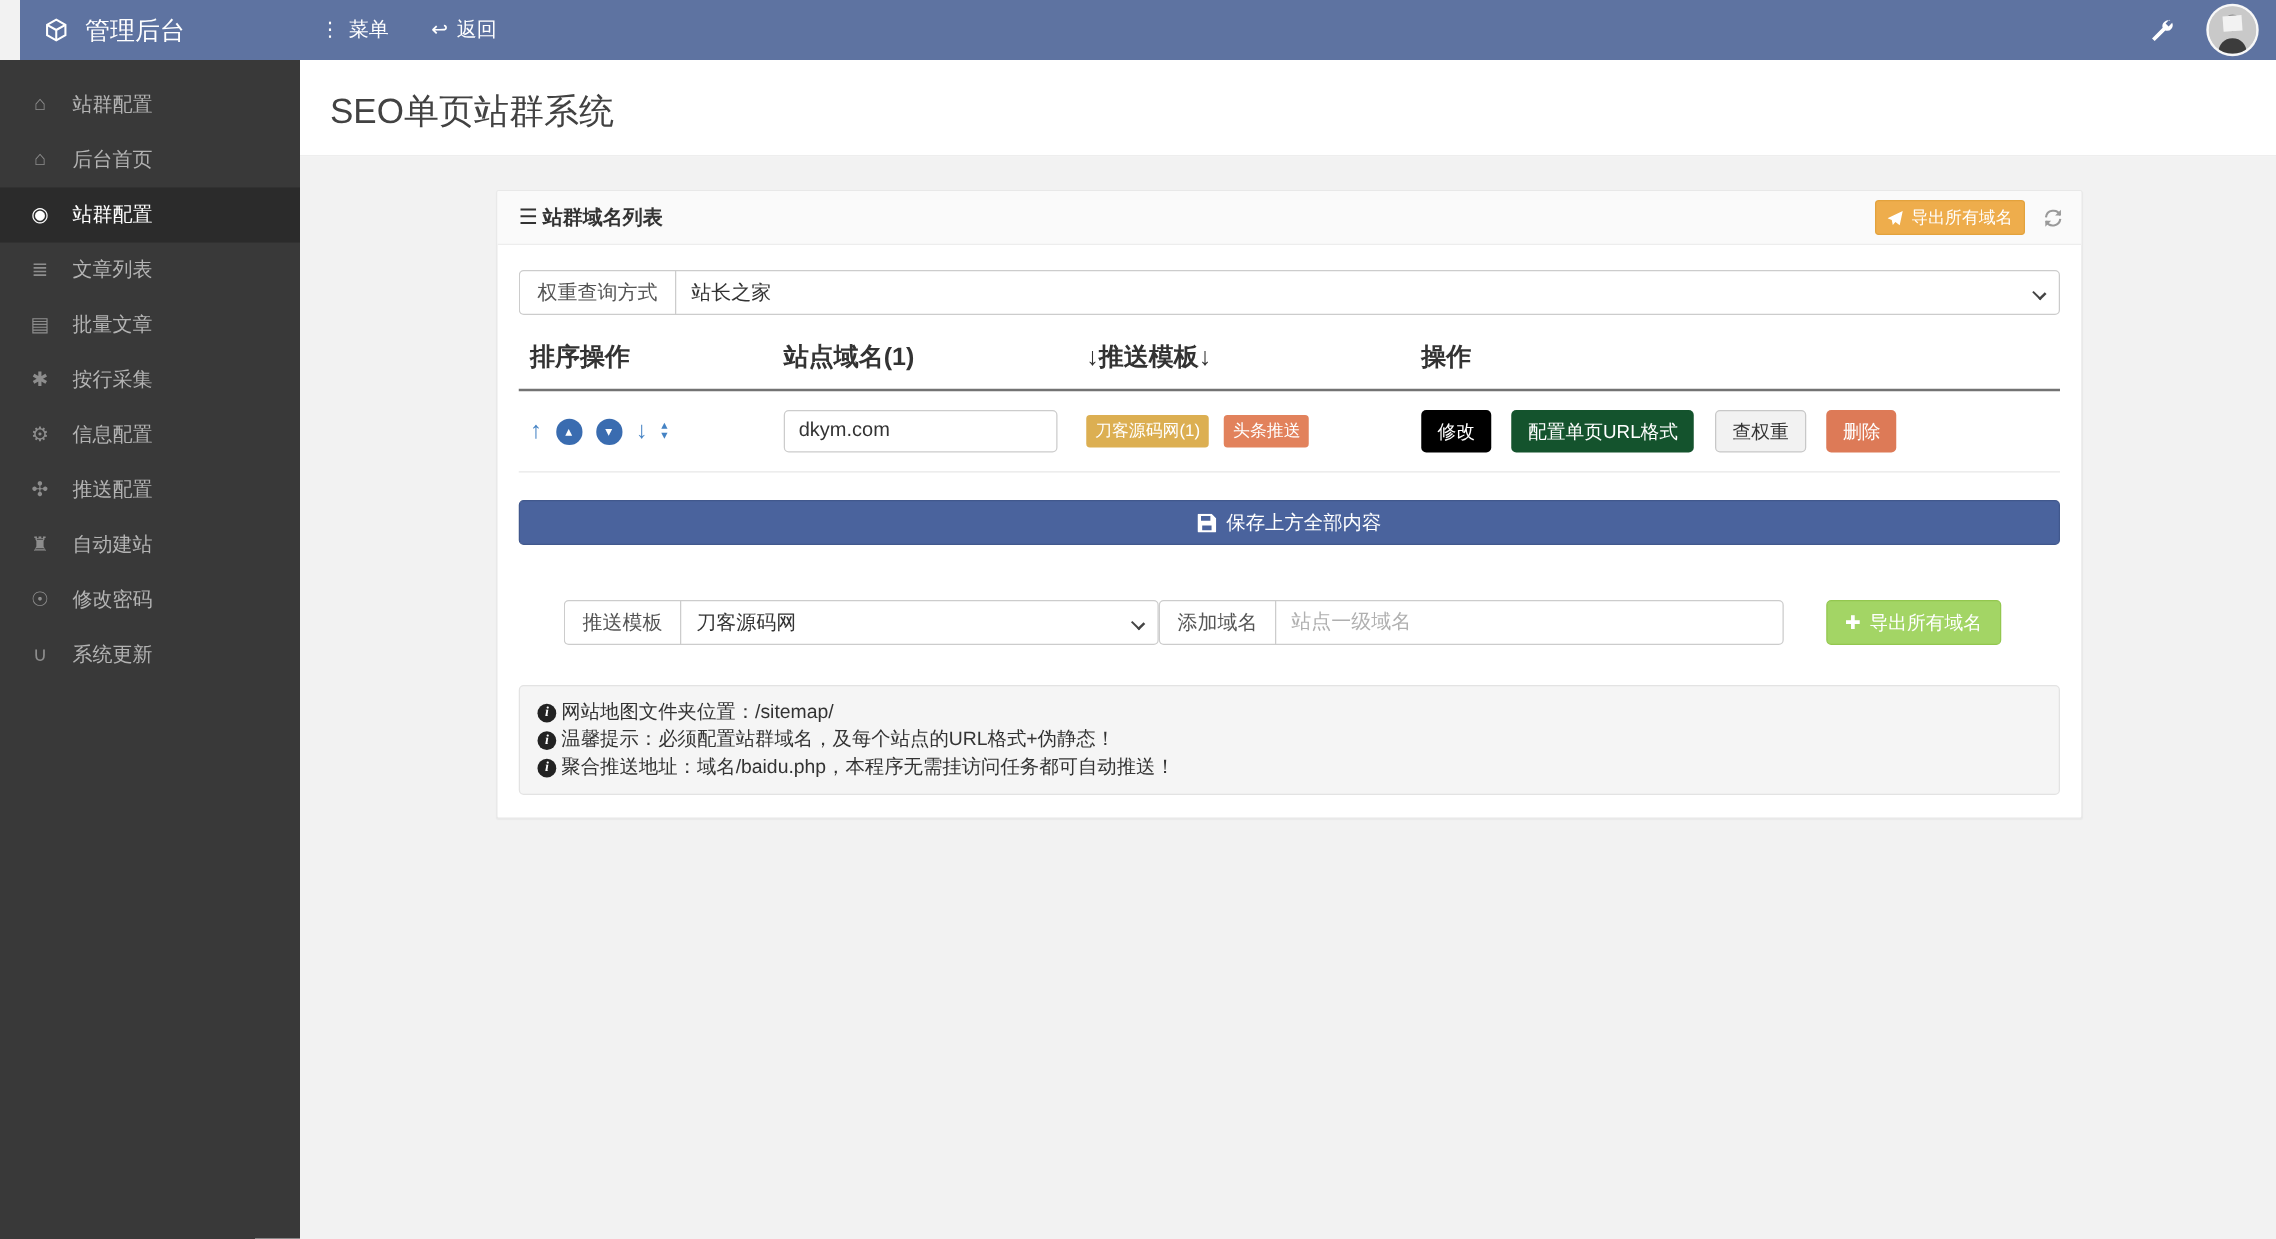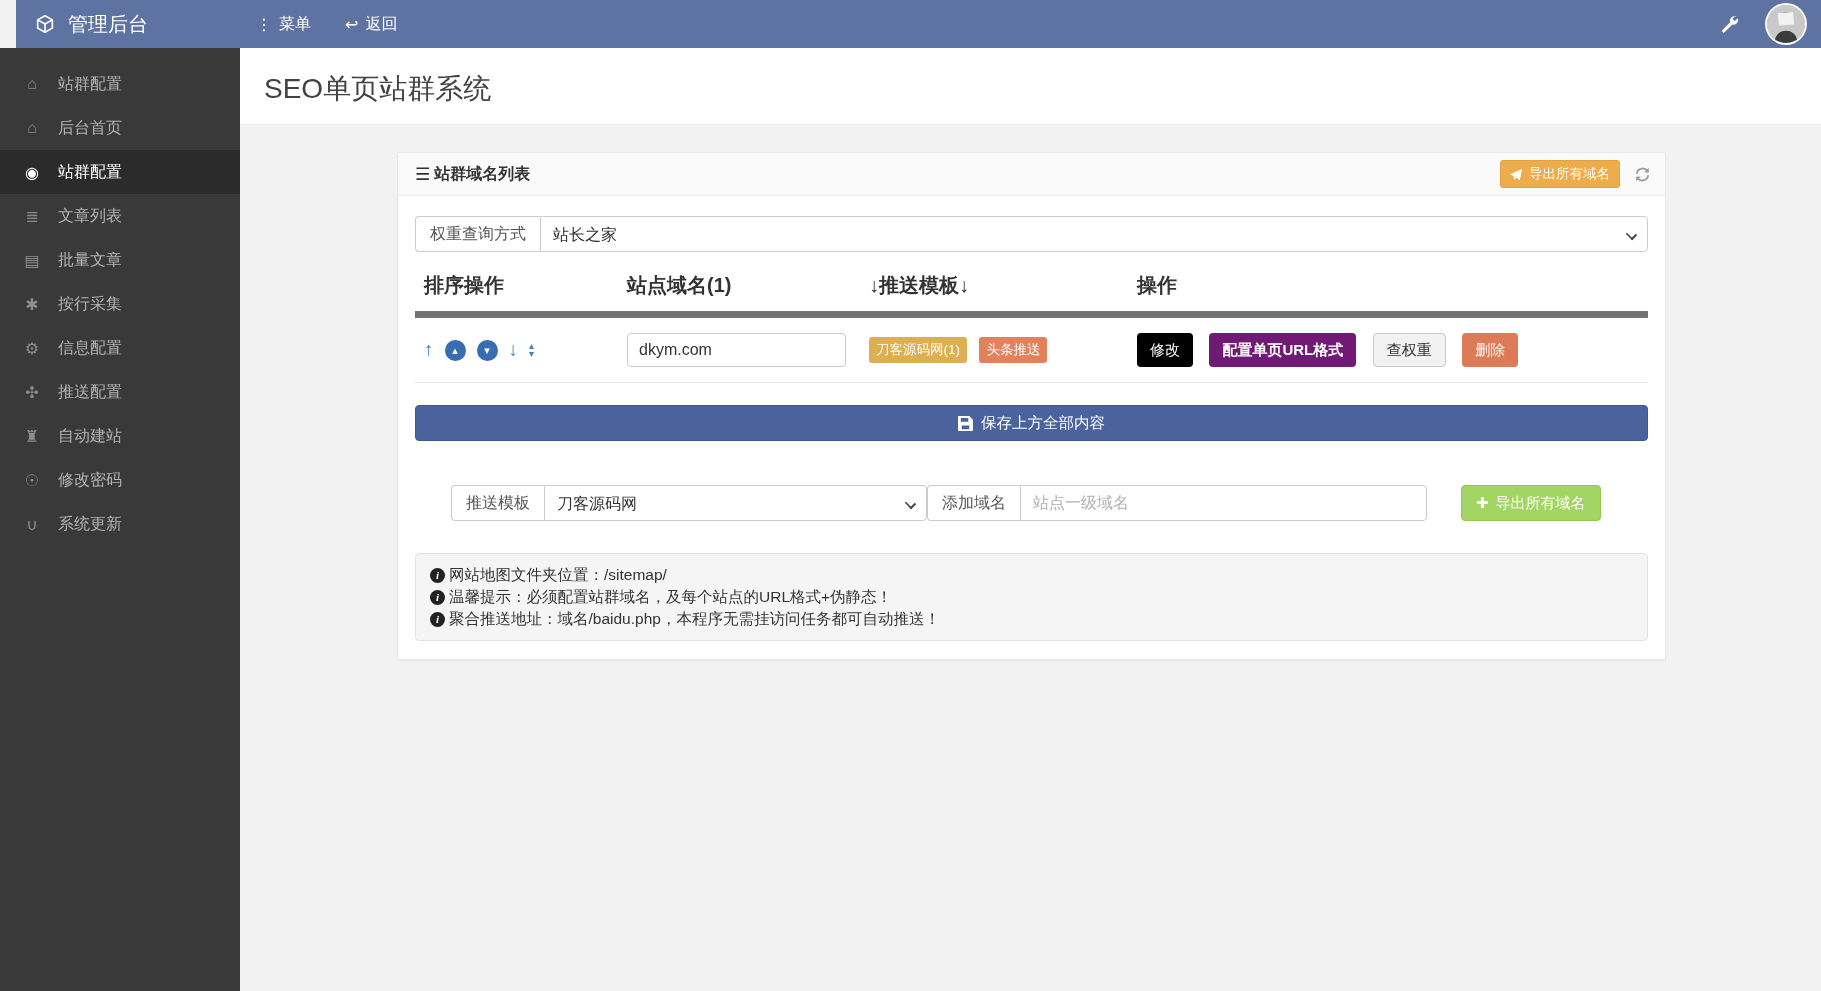--- a/index.html
+++ b/index.html
@@ -88,21 +88,21 @@
     position:absolute; right:12px; top:14px; width:9px; height:9px; pointer-events:none;
     border-right:2px solid #444; border-bottom:2px solid #444; transform:rotate(45deg) scale(1,.8);
   }
   .itext {
     flex:1; height:36px; border:1px solid #ccc; border-radius:0 4px 4px 0;
     font-size:16px; color:#333; padding:0 12px; font-family:inherit;
   }
   .itext::placeholder { color:#b0b0b0; }
 
   
-  .tbl-head { display:flex; margin-top:20px; padding-bottom:12px; border-bottom:7px solid #737373; }
+  .tbl-head { display:flex; margin-top:20px; padding-bottom:12px; border-bottom:2px solid #737373; }
   .tbl-row  { display:flex; align-items:center; padding:15px 0; border-bottom:1px solid #e7e7e7; }
   .c1 { width:212px; padding-left:9px; }
   .c2 { width:242px; }
   .c3 { width:268px; }
   .c4 { flex:1; }
   .th { font-size:20px; font-weight:bold; color:#333; }
 
   .sort-icons { display:flex; align-items:center; gap:11px; }
   .arrow { color:#4583c4; font-size:19px; font-weight:bold; cursor:pointer; }
   .circ {
@@ -118,21 +118,21 @@
   .badge {
     color:#fff; font-size:13.5px; padding:4px 7px; border-radius:3px; margin-right:8px;
     display:inline-block;
   }
   .badge-gold { background:#dcaf52; }
   .badge-orange { background:#e2825c; }
 
   .btn { border:none; border-radius:4px; height:34px; font-size:15px; color:#fff;
          padding:0 13px; margin-right:12px; cursor:pointer; font-family:inherit; }
   .btn-edit { background:#000000; }
-  .btn-url  { background:#701a75;font-weight:bold; }
+  .btn-url  { background:#14532d; }
   .btn-weight { background:#f2f2f2; border:1px solid #c8c8c8; color:#333; }
   .btn-del  { background:#dd7a57; }
 
   .btn-save {
     width:100%; height:36px; margin-top:22px; background:#4a639d; border:1px solid #41588d;
     color:#fff; font-size:15.5px; border-radius:4px; cursor:pointer;
     display:flex; align-items:center; justify-content:center; gap:8px; font-family:inherit;
   }
   .btn-save svg { width:15px; height:15px; }
 

